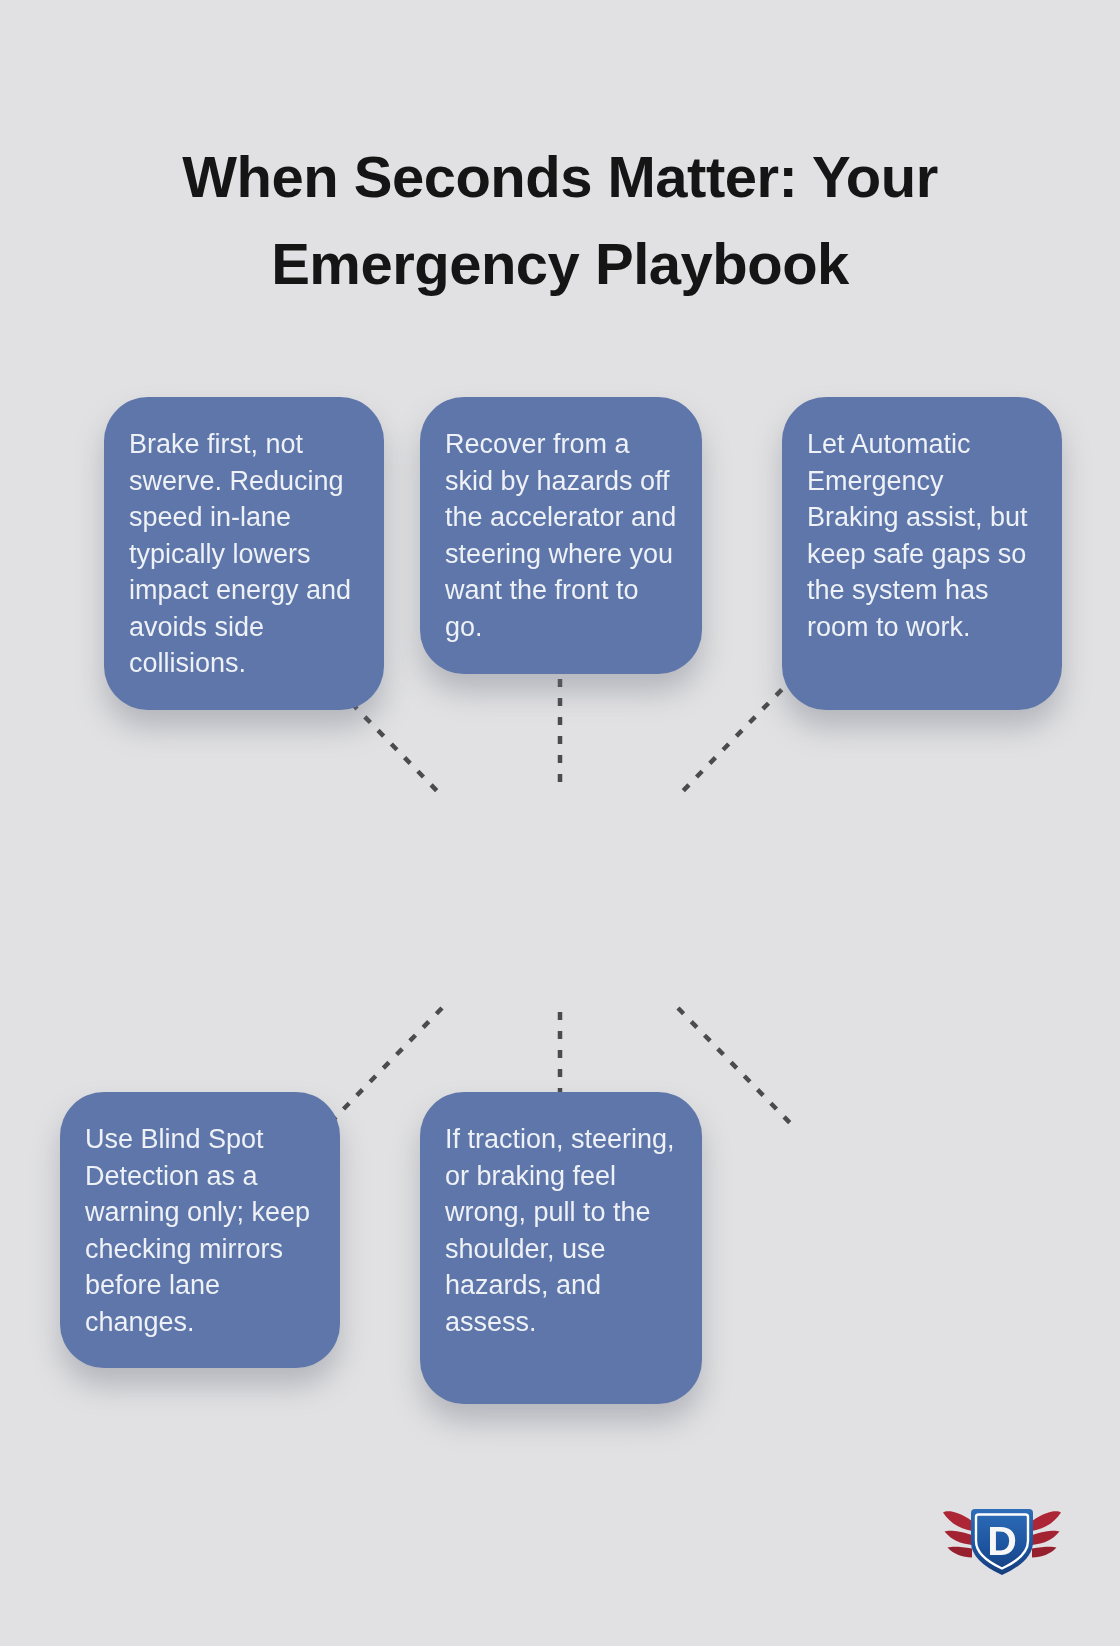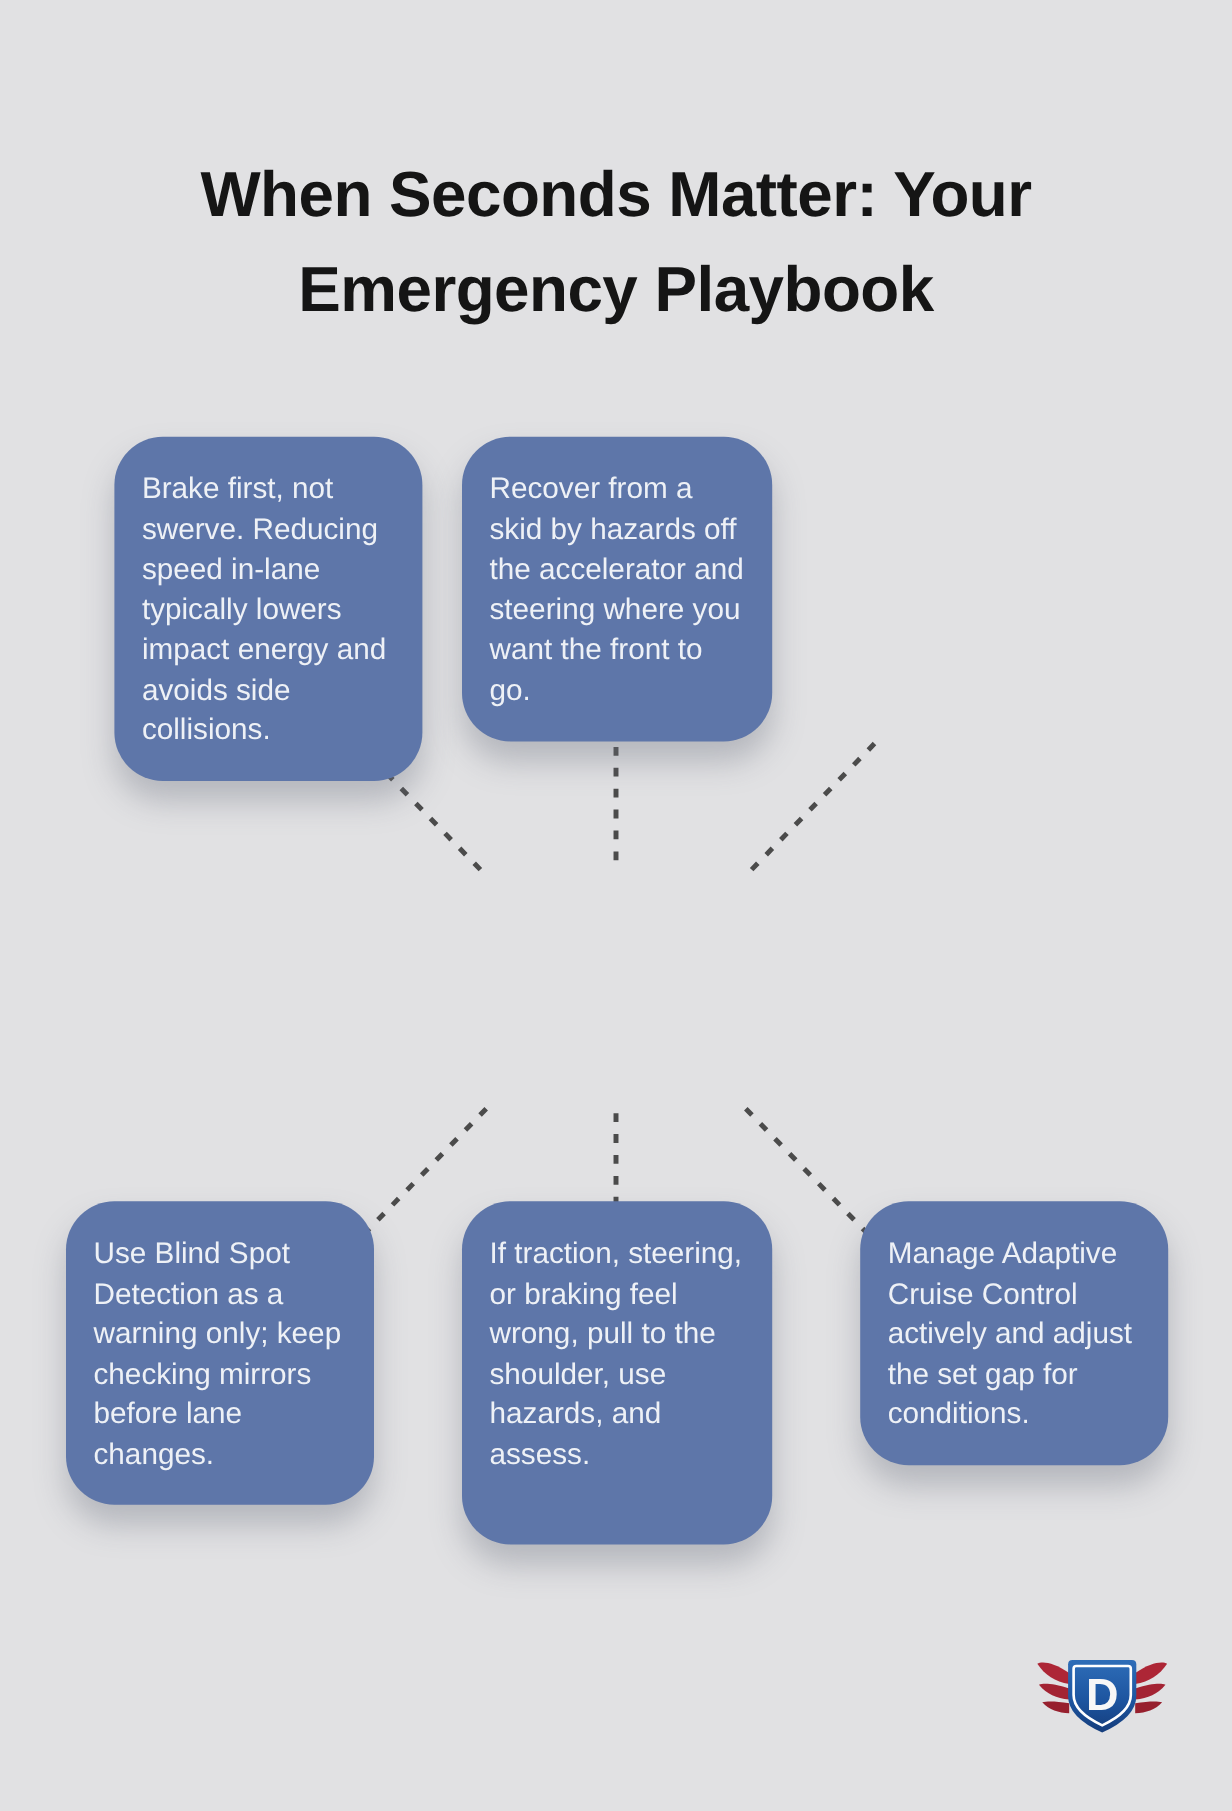--- a/index.html
+++ b/index.html
@@ -103,28 +103,28 @@
       <line x1="678" y1="1008" x2="795" y2="1128"></line>
     </g>
   </svg>
 
   <div class="card pos-tl">
     <span>Brake first, not swerve. Reducing speed in-lane typically lowers impact energy and avoids side collisions.</span>
   </div>
   <div class="card pos-tc">
     <span>Recover from a skid by hazards off the accelerator and steering where you want the front to go.</span>
   </div>
+  <div class="card pos-tr">
+    <span>Let Automatic Emergency Braking assist, but keep safe gaps so the system has room to work.</span>
+  </div>
   <div class="card pos-bl">
     <span>Use Blind Spot Detection as a warning only; keep checking mirrors before lane changes.</span>
   </div>
   <div class="card pos-bc">
     <span>If traction, steering, or braking feel wrong, pull to the shoulder, use hazards, and assess.</span>
-  </div>
-  <div class="card pos-br">
-    <span>Manage Adaptive Cruise Control actively and adjust the set gap for conditions.</span>
   </div>
 
 
   <svg class="brand" viewBox="0 0 120 88">
     <defs>
       <linearGradient id="shg" x1="0" y1="0" x2="0" y2="1">
         <stop offset="0" stop-color="#2e6db8"></stop>
         <stop offset="0.55" stop-color="#1d55a0"></stop>
         <stop offset="1" stop-color="#153d7c"></stop>
       </linearGradient>

